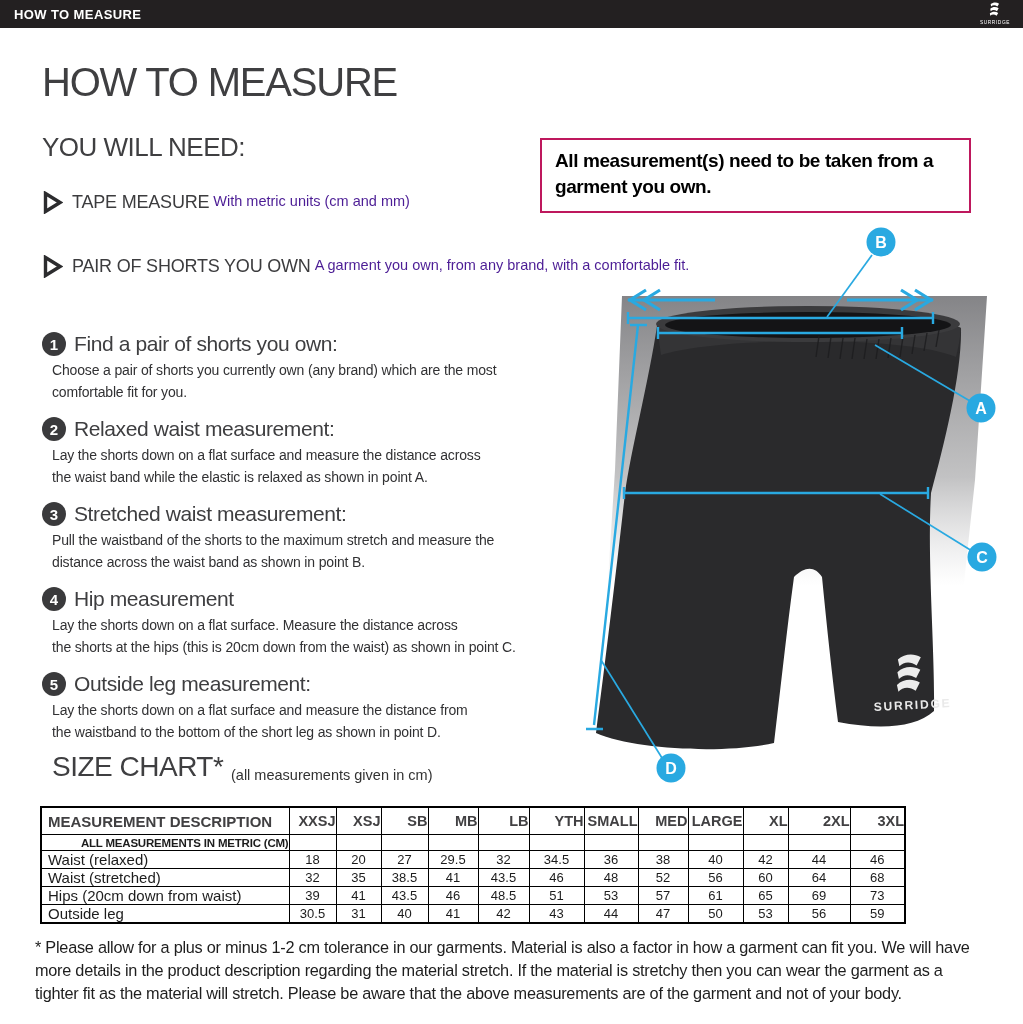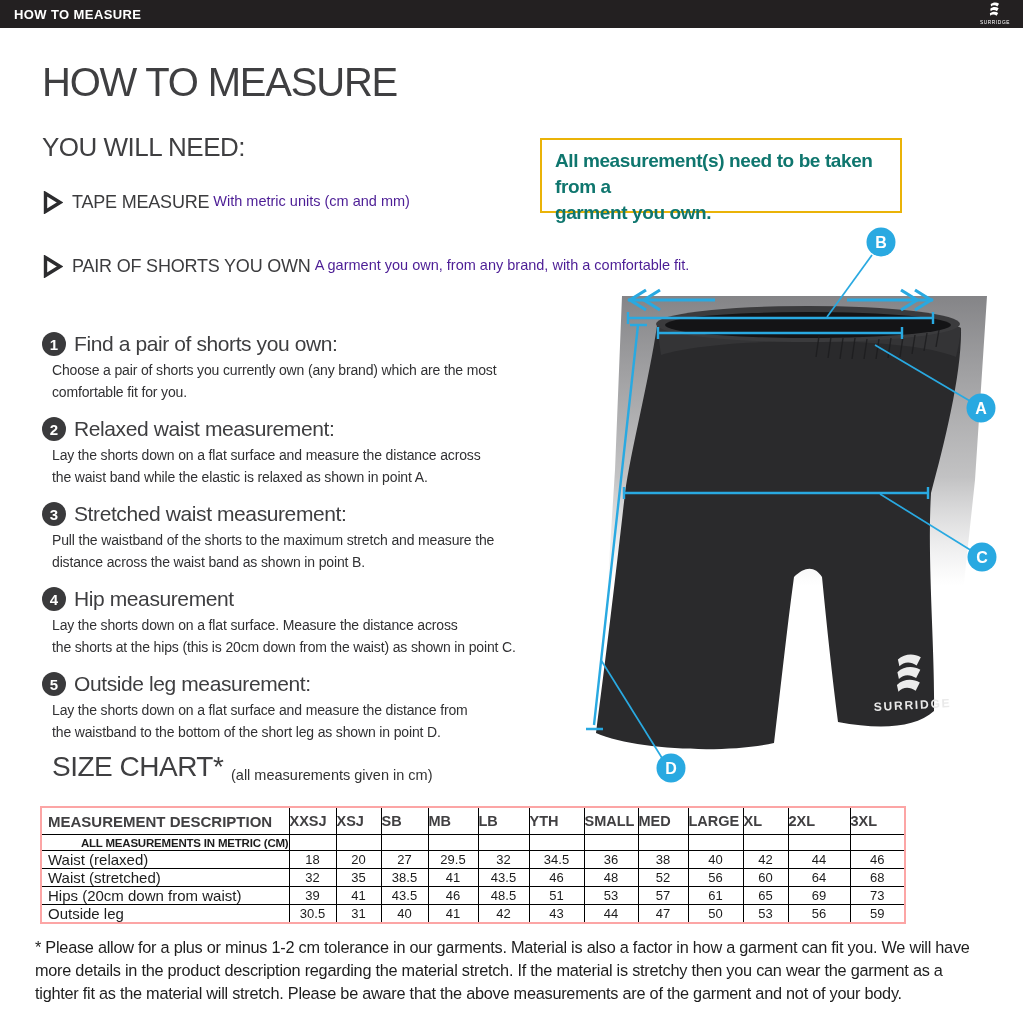--- a/index.html
+++ b/index.html
@@ -26,30 +26,30 @@
   #steps{left:42px;top:331px;width:545px}
   .step{margin-bottom:13px}
   .step-head{display:flex;align-items:center;gap:8px;height:26px}
   .badge{width:24px;height:24px;border-radius:50%;background:#3a3a3c;color:#fff;
          font-size:15px;font-weight:bold;display:flex;align-items:center;justify-content:center;flex:0 0 24px}
   .step-title{font-size:21px;letter-spacing:-.4px;color:#3e3e40;white-space:nowrap}
   .step-body{margin:3px 0 0 10px;font-size:14px;line-height:21.5px;letter-spacing:-.15px;
              color:#313133;white-space:pre-line}
 
   
-  .note-box{left:540px;top:138px;width:362px;height:75px;border:2px solid #eab308;box-sizing:border-box;
+  .note-box{left:540px;top:138px;width:431px;height:75px;border:2px solid #be185d;box-sizing:border-box;
             padding:8px 13px;font-size:19px;font-weight:bold;line-height:26px;letter-spacing:-.4px;
-            color:#0f766e;white-space:pre-line}
+            color:#000000;white-space:pre-line}
 
   
   .h3{left:52px;top:751px;font-size:28px;letter-spacing:-.5px;color:#3f3f41;white-space:nowrap}
   .chart-note{left:231px;top:767px;font-size:14.5px;color:#333;white-space:nowrap}
-  #size-table{left:40px;top:806px;border-collapse:collapse;border:2px solid #fca5a5;table-layout:fixed}
+  #size-table{left:40px;top:806px;border-collapse:collapse;border:2px solid #000000;table-layout:fixed}
   #size-table th,#size-table td{border:1px solid #000;padding:0;font-family:"Liberation Sans",sans-serif}
-  #size-table thead th{font-size:14.5px;font-weight:bold;height:26px;text-align:left}
+  #size-table thead th{font-size:14.5px;font-weight:bold;height:26px;text-align:right}
   #size-table thead th.desc{text-align:left;padding-left:6px;font-size:15px}
   #size-table tr.sub td{height:15px;font-size:11.5px;font-weight:bold;text-align:right;padding-left:6px;letter-spacing:-.2px}
   #size-table tbody td{height:17px;font-size:13px;text-align:center;color:#1c1c1c}
   #size-table tbody td.lbl{text-align:left;padding-left:6px;font-size:15px}
 
   
   .footnote{left:35px;top:936px;width:980px;font-size:16.3px;line-height:23px;letter-spacing:-.25px;
             color:#1e1e1e;white-space:pre-line}
 
   svg{display:block}

